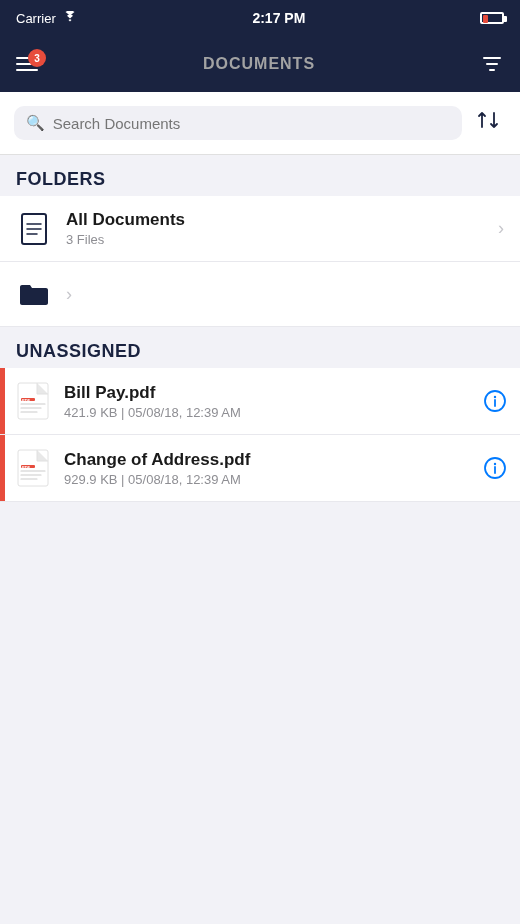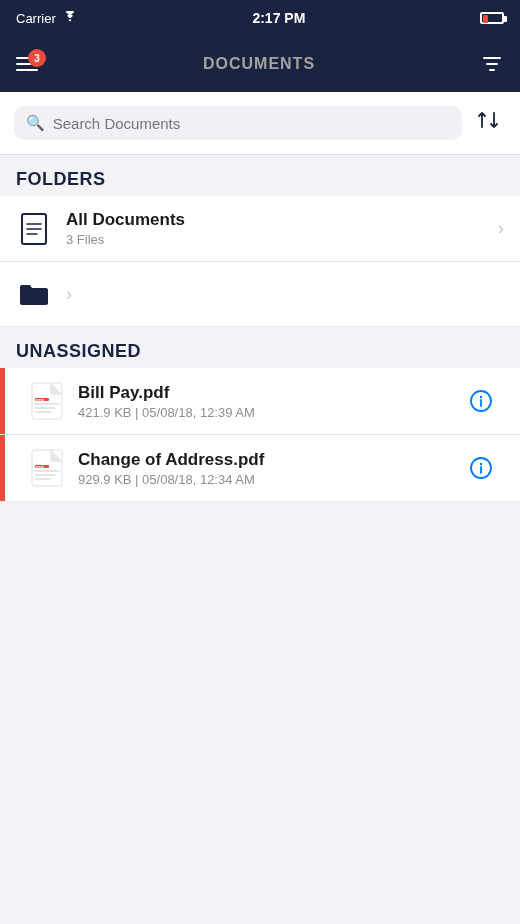--- a/index.html
+++ b/index.html
@@ -188,21 +188,21 @@
       font-size: 18px;
       font-weight: 300;
     }
 
     
     .unassigned-section { margin-top: 0; }
     .pdf-item {
       background: white;
       display: flex;
       align-items: center;
-      padding: 12px 28px;
+      padding: 12px 14px;
       border-bottom: 1px solid #e8e8ed;
       cursor: pointer;
       gap: 12px;
       position: relative;
     }
     .pdf-item::before {
       content: '';
       position: absolute;
       left: 0;
       top: 0;
@@ -343,21 +343,21 @@
       <rect x="1" y="1" width="30" height="36" rx="2" fill="white" stroke="#e0e0e0" stroke-width="1"></rect>
       <path d="M20 1 L31 12 L20 12 Z" fill="#e8e8e8"></path>
       <path d="M20 1 L20 12 L31 12" fill="none" stroke="#e0e0e0" stroke-width="1"></path>
       <rect x="4" y="16" width="14" height="3" rx="1" fill="#e74c3c"></rect>
       <text x="5" y="19.5" font-size="4" fill="white" font-weight="bold" font-family="Arial">PDF</text>
       <path d="M4 22 h24 M4 26 h20 M4 30 h16" stroke="#ccc" stroke-width="1.2" stroke-linecap="round"></path>
     </svg>
   </div>
   <div class="item-text">
     <div class="item-title">Change of Address.pdf</div>
-    <div class="item-subtitle">929.9 KB | 05/08/18, 12:34 AM</div>
+    <div class="item-subtitle">929.9 KB | 05/08/18, 12:39 AM</div>
   </div>
   <div class="info-btn">
     <svg width="22" height="22" viewBox="0 0 22 22" fill="none">
       <circle cx="11" cy="11" r="10" stroke="#007aff" stroke-width="1.8"></circle>
       <circle cx="11" cy="7" r="1.2" fill="#007aff"></circle>
       <path d="M11 10 L11 16" stroke="#007aff" stroke-width="1.8" stroke-linecap="round"></path>
     </svg>
   </div>
 </div>
 

